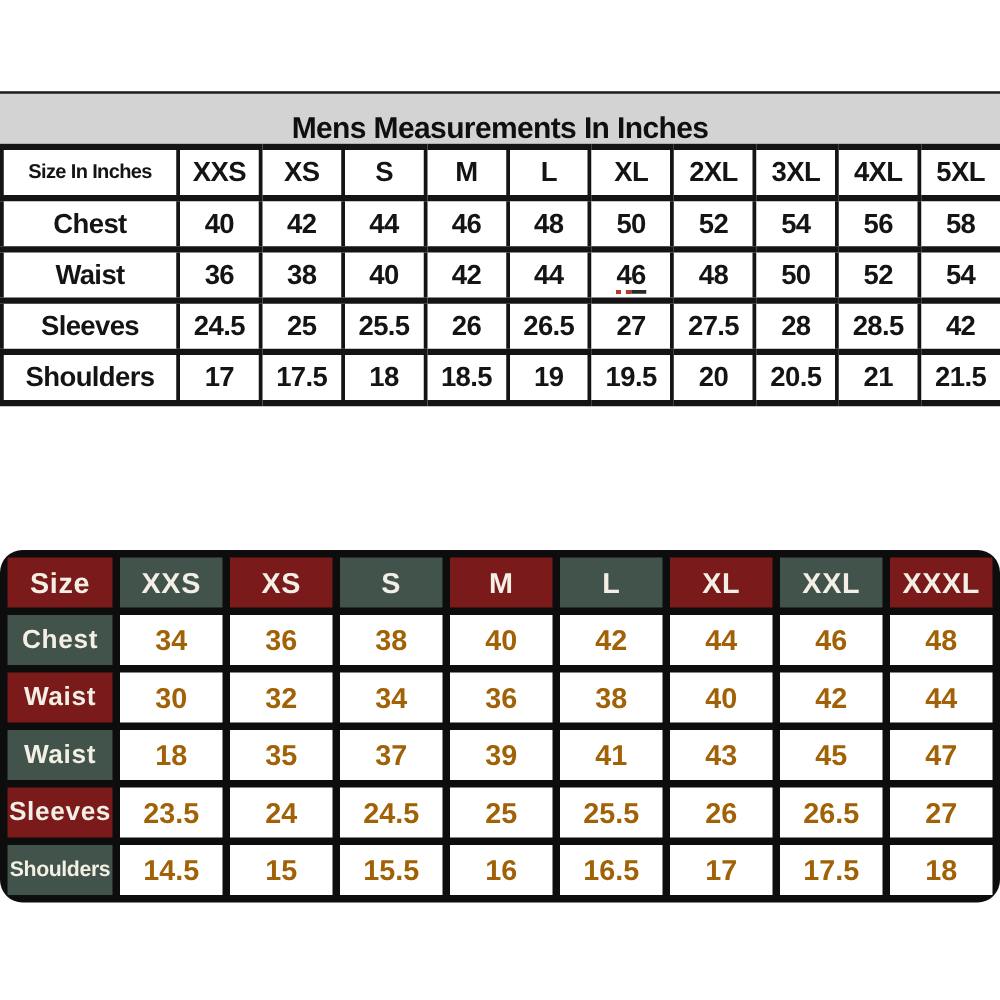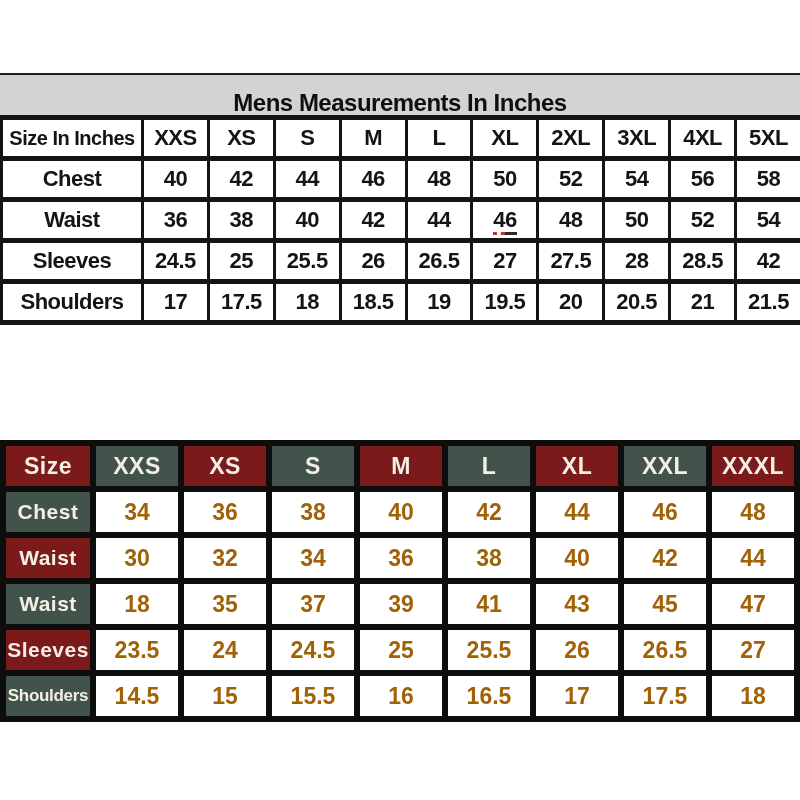--- a/index.html
+++ b/index.html
@@ -12,31 +12,31 @@
   .mens-title{font-size:24px;font-weight:bold;color:#0f0f0f;letter-spacing:-0.5px;
     border-bottom:3px solid #0f0f0f;padding:0 3px 1px 3px;line-height:1.05;margin-top:20px;}
 
   table.mens-table{position:absolute;top:115px;left:0;width:800px;border-collapse:collapse;
     table-layout:fixed;background:#ffffff;border:3px solid #141414;}
   table.mens-table th,table.mens-table td{
     border-left:3px solid #141414;border-right:3px solid #141414;
     border-top:5px solid #141414;border-bottom:5px solid #141414;
     height:36px;padding:0;text-align:center;vertical-align:middle;
     font-weight:bold;color:#141414;font-size:22px;letter-spacing:-0.5px;background:#ffffff;}
-  table.mens-table thead th:first-child{font-size:20px;}
+  table.mens-table thead th:first-child{font-size:16px;}
   .ann-first{border-bottom:3px dotted #b8392c;}
   .ann-last{border-bottom:3px solid #2a2a2a;}
 
   
   .womens-title-wrap{position:absolute;top:400px;left:0;width:800px;text-align:center;}
   .womens-title{display:inline-block;font-size:21px;font-weight:bold;color:#141414;
     letter-spacing:0.3px;border-bottom:3px solid #141414;padding:0 2px 2px 2px;line-height:1.1;}
 
   table.womens-table{position:absolute;top:440px;left:0;width:800px;border-collapse:separate;
-    border-spacing:6px;background:#0d0d0d;table-layout:fixed;}
+    border-spacing:6px;background:#0d0d0d;table-layout:fixed;border-radius:18px;}
   table.womens-table th,table.womens-table td{height:40px;padding:0;text-align:center;
     vertical-align:middle;font-weight:bold;}
   table.womens-table th{color:#f3efe4;font-size:23px;letter-spacing:0.5px;}
   table.womens-table th.maroon{background:#7a1a1a;}
   table.womens-table th.green{background:#41534b;}
   table.womens-table th.row-label{font-size:21px;}
   table.womens-table th.row-label.tight{font-size:17px;letter-spacing:-0.3px;}
   table.womens-table td.val{background:#ffffff;color:#a16207;font-size:23px;letter-spacing:0;}
 </style>
 </head>

